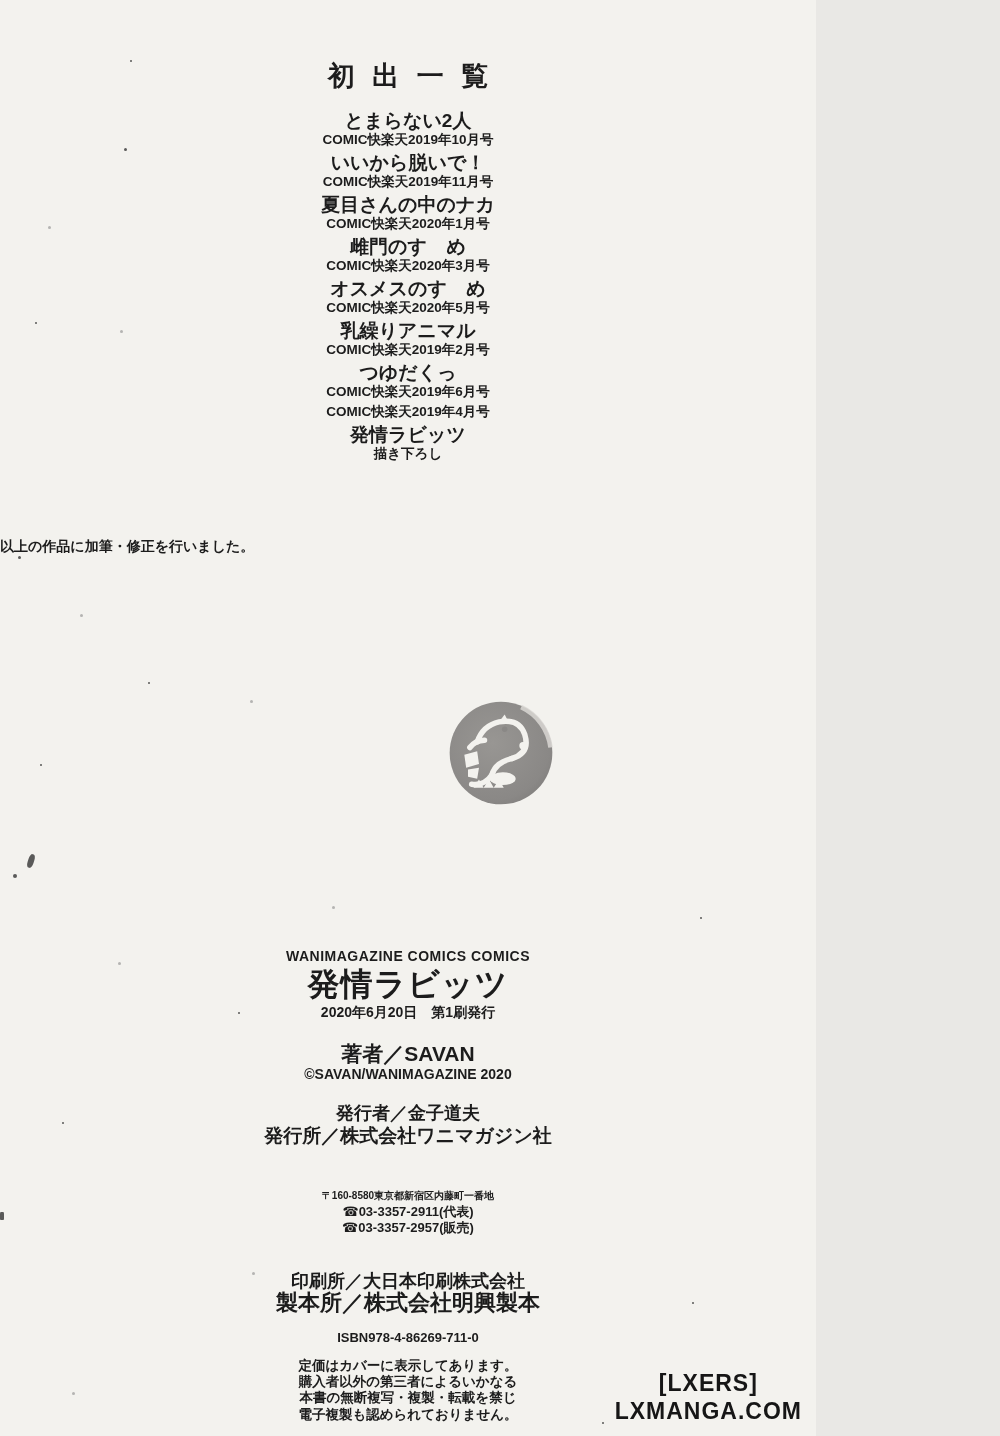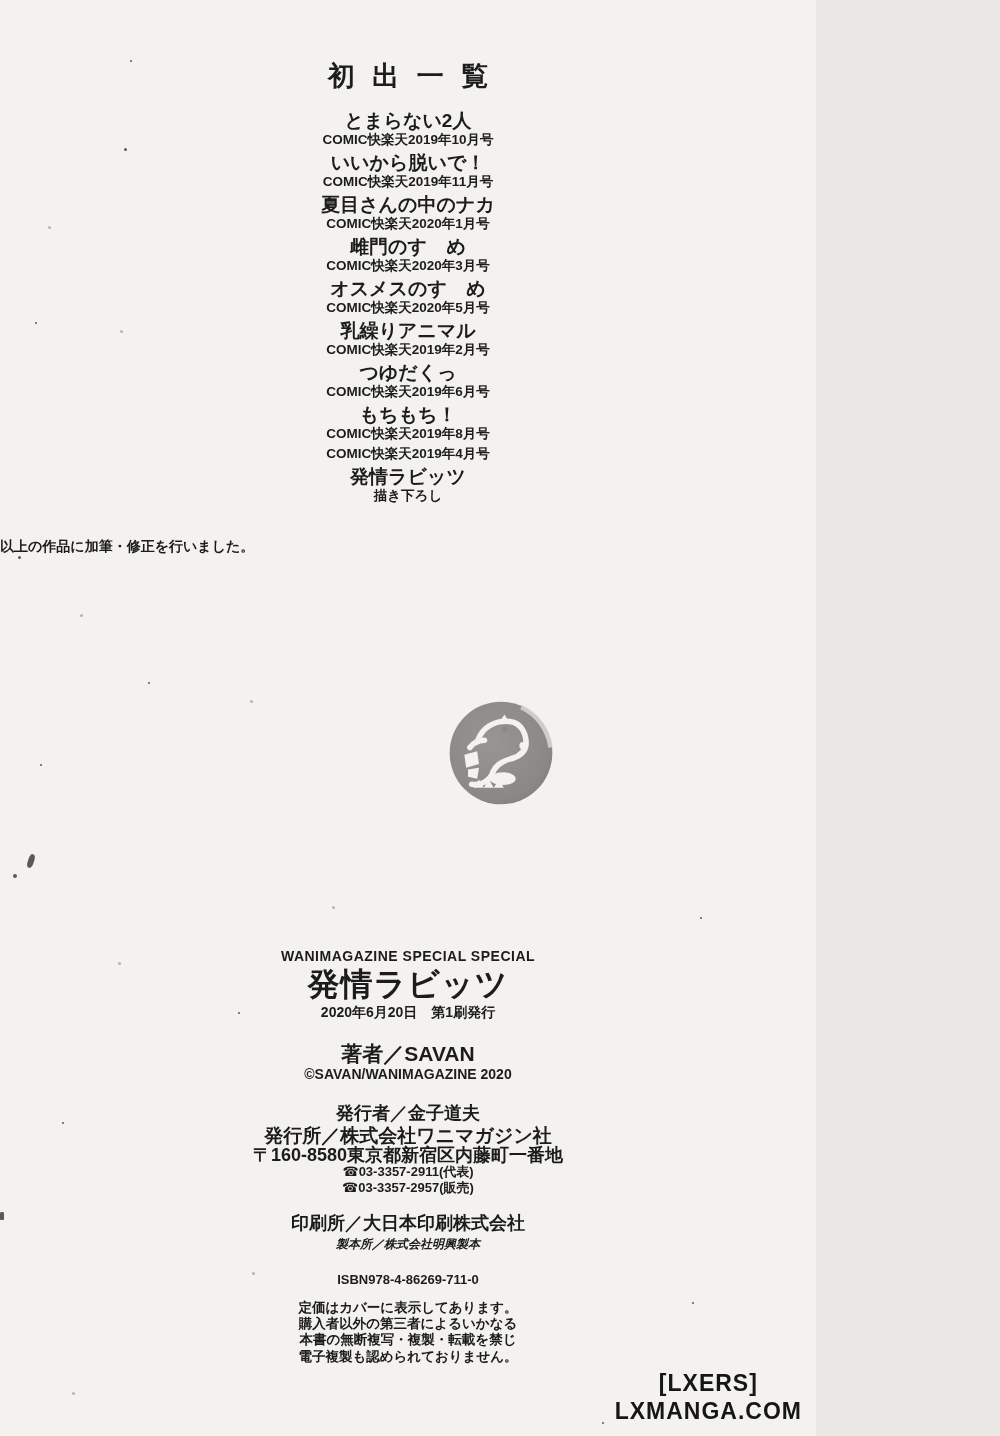--- a/index.html
+++ b/index.html
@@ -49,24 +49,24 @@
     position:absolute; top:948px; left:0; width:100%;
     text-align:center; font-weight:bold;
   }
   .c-label{ font-size:14px; line-height:16px; letter-spacing:0.5px; }
   .c-title{ font-size:32px; line-height:36px; letter-spacing:1px; margin-top:2px; }
   .c-date{ font-size:14px; line-height:16px; margin-top:2px; }
   .c-author{ font-size:21px; line-height:24px; margin-top:22px; }
   .c-copy{ font-size:14px; line-height:16px; }
   .c-pubperson{ font-size:18px; line-height:21px; margin-top:21px; }
   .c-pubco{ font-size:19px; line-height:23px; }
-  .c-addr{ font-size:18px; line-height:17px; }
+  .c-addr{ font-size:10px; line-height:17px;margin-top:40px; }
   .c-phone{ font-size:13px; line-height:16px; }
-  .c-printer{ font-size:18px; line-height:21px; margin-top:17px; }
-  .c-binder{ font-size:12px; line-height:21px;font-style:italic; }
+  .c-printer{ font-size:18px; line-height:21px; margin-top:35px; }
+  .c-binder{ font-size:22px; line-height:21px; }
   .c-isbn{ font-size:13px; line-height:15px; margin-top:17px; }
   .legal{ margin-top:13px; font-size:13.5px; line-height:16.2px; }
   
   .watermark{
     position:absolute; right:14px; bottom:14px;
     text-align:center;
     font-weight:800; color:#161616;
     font-size:23px; line-height:26px;
     letter-spacing:1px;
     transform:scaleY(1.08);
@@ -103,24 +103,20 @@
       <div class="entry-title">オスメスのすゝめ</div>
       <div class="entry-source">COMIC快楽天2020年5月号</div>
     </div>
     <div class="entry">
       <div class="entry-title">乳繰りアニマル</div>
       <div class="entry-source">COMIC快楽天2019年2月号</div>
     </div>
     <div class="entry">
       <div class="entry-title">つゆだくっ</div>
       <div class="entry-source">COMIC快楽天2019年6月号</div>
-    </div>
-    <div class="entry">
-      <div class="entry-title">もちもち！</div>
-      <div class="entry-source">COMIC快楽天2019年8月号</div>
     </div>
     <div class="entry">
       <div class="entry-source">COMIC快楽天2019年4月号</div>
     </div>
     <div class="entry">
       <div class="entry-title">発情ラビッツ</div>
       <div class="entry-source">描き下ろし</div>
     </div>
   </div>
 
@@ -149,21 +145,21 @@
         <polygon points="24,78 36,76 34,88 24,86"></polygon>
         <ellipse cx="62" cy="88" rx="14" ry="7"></ellipse>
         <circle cx="84" cy="52" r="4"></circle>
         <path d="M58 26 l6 -8 4 8 z"></path>
       </g>
       <circle cx="64" cy="34" r="3" fill="#8a8886"></circle>
     </svg>
   </div>
 
   <div class="colophon">
-    <div class="c-label">WANIMAGAZINE SPECIAL SPECIAL</div>
+    <div class="c-label">WANIMAGAZINE COMICS COMICS</div>
     <div class="c-title">発情ラビッツ</div>
     <div class="c-date">2020年6月20日　第1刷発行</div>
     <div class="c-author">著者／SAVAN</div>
     <div class="c-copy">©SAVAN/WANIMAGAZINE 2020</div>
     <div class="c-pubperson">発行者／金子道夫</div>
     <div class="c-pubco">発行所／株式会社ワニマガジン社</div>
     <div class="c-addr">〒160-8580東京都新宿区内藤町一番地</div>
     <div class="c-phone"><span>☎</span><span>03-3357-2911(代表)</span></div>
     <div class="c-phone"><span>☎</span><span>03-3357-2957(販売)</span></div>
     <div class="c-printer">印刷所／大日本印刷株式会社</div>

